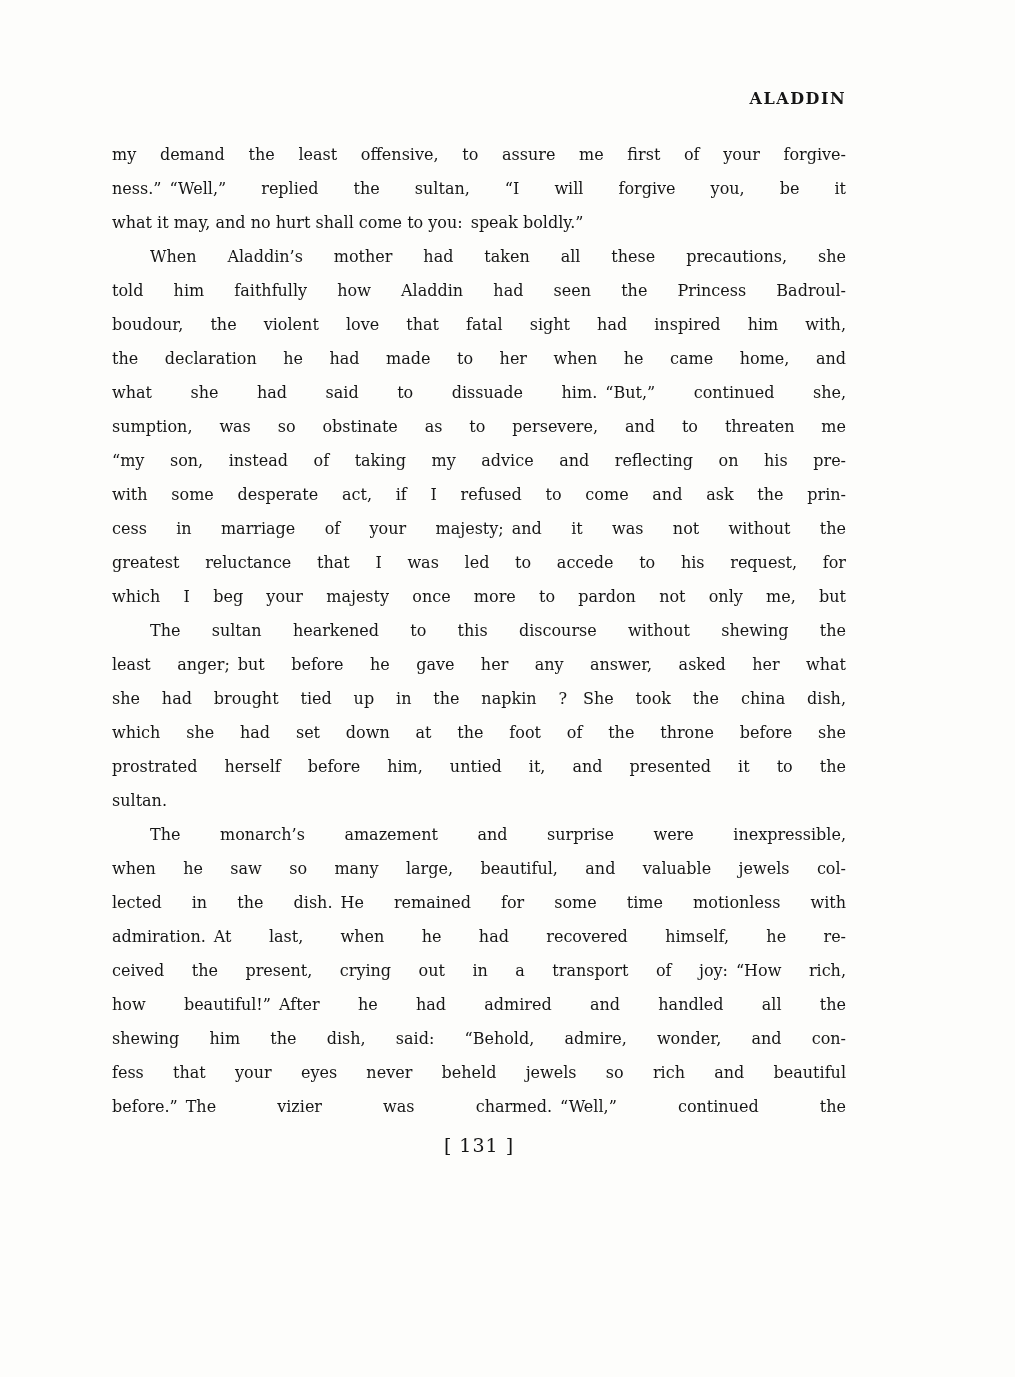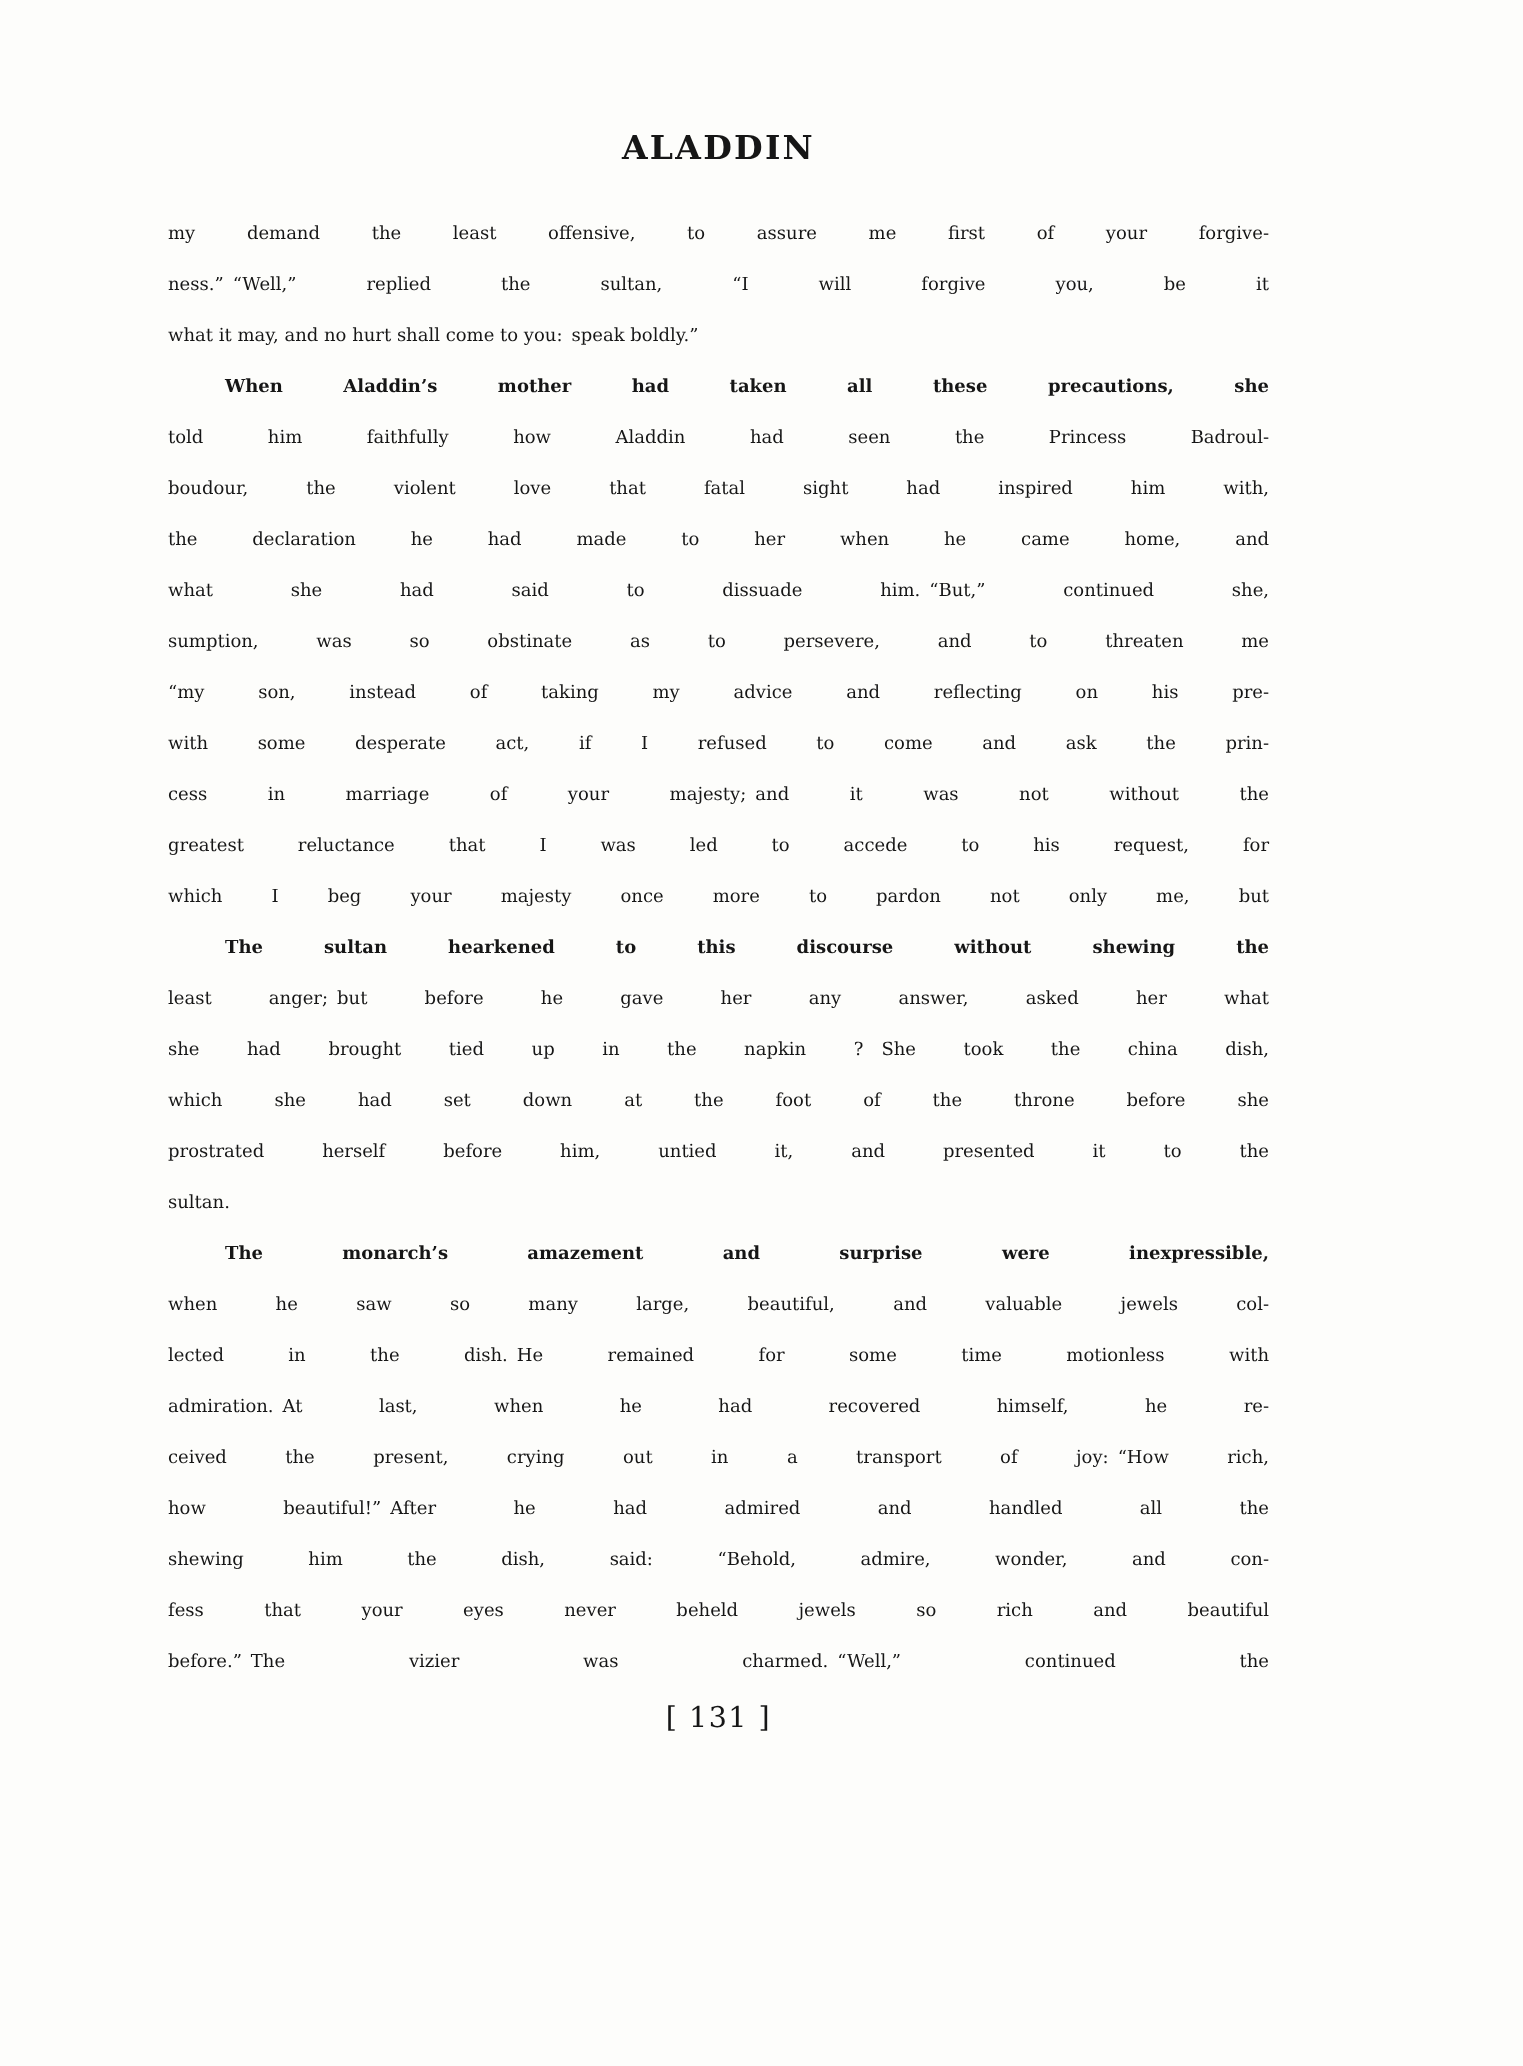--- a/index.html
+++ b/index.html
@@ -19,37 +19,36 @@
     box-sizing: border-box;
     padding: 86px 0 0 112px;
     color: #161616;
     background: #fdfdfb;
     overflow: hidden;
   }
   .content {
     width: 734px;
   }
   .book-title {
-    text-align: center;
-    font-size: 22px;
+    text-align: right;
+    font-size: 16px;
     font-weight: bold;
     letter-spacing: 1.5px;
     line-height: 26px;
     margin: 0 0 26px 0;
   }
   .text-block {
-    font-size: 12px;
+    font-size: 16px;
     line-height: 34px;
   }
   .paragraph {
     margin: 0;
   }
   .paragraph.indent .line:first-child {
     text-indent: 38px;
-    font-weight: bold;
   }
   .line {
     text-align: justify;
     text-align-last: justify;
     white-space: normal;
   }
   .line.line-last {
     text-align-last: left;
   }
   .page-number {

